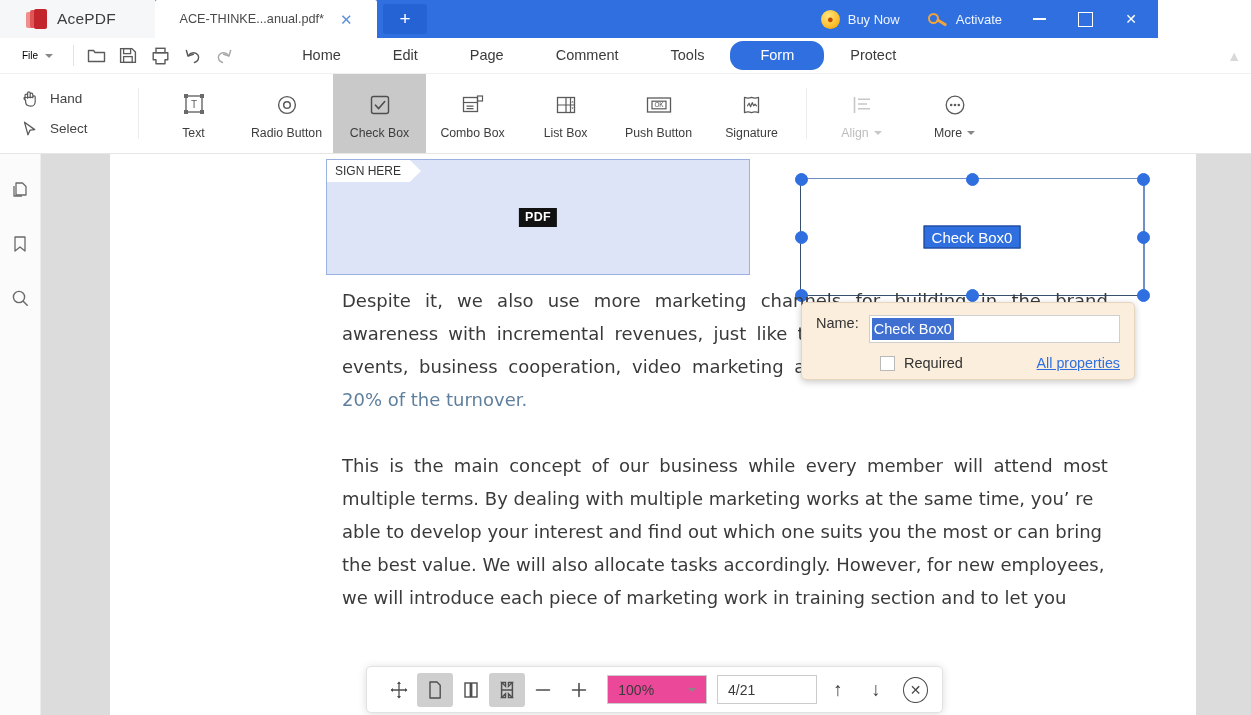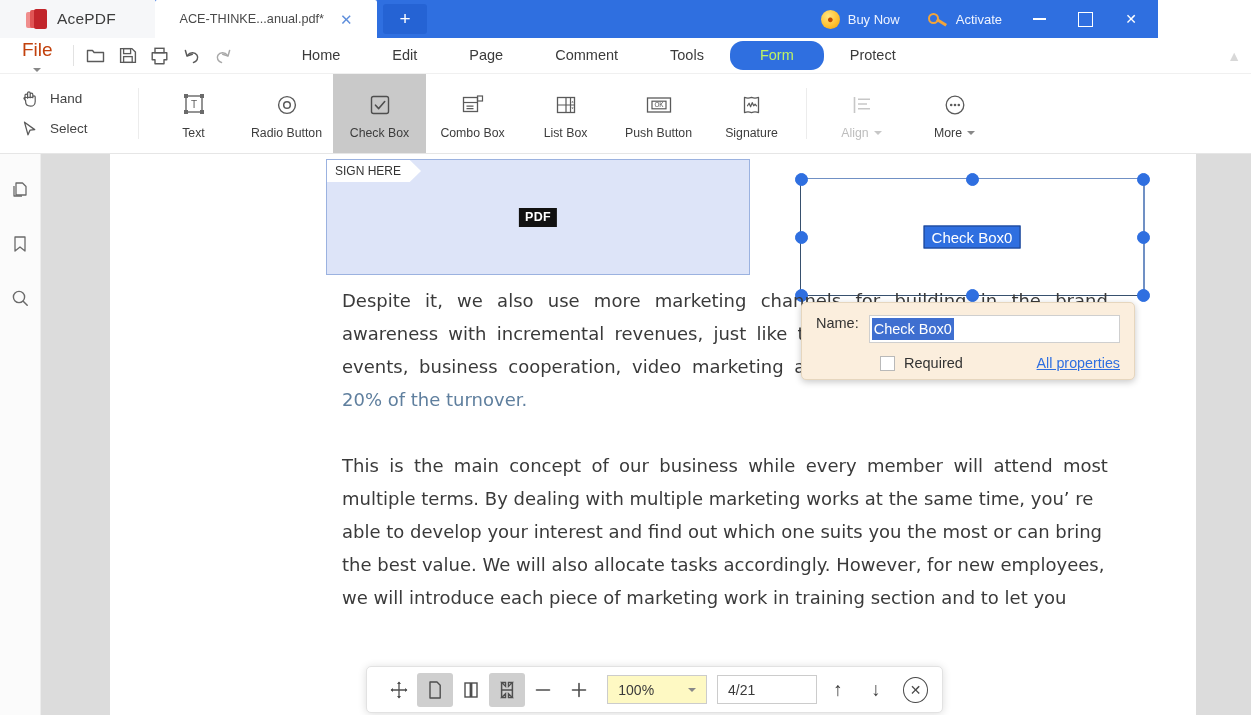--- a/index.html
+++ b/index.html
@@ -73,37 +73,37 @@
   .win-max::before { content: ""; display: block; width: 13px; height: 13px; border: 1.6px solid #fff; }
 
   
   .menubar {
     position: absolute; left: 0; top: 38px; width: 1251px; height: 36px;
     background: #ffffff; display: flex; align-items: center;
     border-bottom: 1px solid #f0f0f0;
   }
   .file-menu {
     display: flex; align-items: center; gap: 7px;
-    padding: 0 14px 0 22px; font-size: 19px; color: #c2410c; flex-direction: column;
+    padding: 0 14px 0 22px; font-size: 10px; color: #000000;
   }
   .caret-sm {
     width: 0; height: 0; border-left: 4px solid transparent;
     border-right: 4px solid transparent; border-top: 4.5px solid #888;
   }
   .vsep { width: 1px; height: 21px; background: #e2e2e2; margin: 0 6px; }
   .qicon {
     width: 32px; height: 30px; display: flex; align-items: center;
     justify-content: center; color: #5a5a5a;
   }
   .ribbon-tabs { display: flex; align-items: center; margin-left: 36px; gap: 0; }
   .rtab {
     font-size: 14.5px; color: #3b3b3b; padding: 5px 26px;
     border-radius: 13px; line-height: 1.25;
   }
-  .rtab.active { background: #2f6fe0; color: #bef264; padding: 5px 30px; }
+  .rtab.active { background: #2f6fe0; color: #ffffff; padding: 5px 30px; }
   .menu-expander {
     margin-left: auto; padding-right: 10px; color: #d8d8d8; font-size: 14px;
   }
 
   
   .ribbon {
     position: absolute; left: 0; top: 74px; width: 1251px; height: 80px;
     background: #ffffff; border-bottom: 1px solid #e6e6e6;
     display: flex; align-items: stretch;
   }
@@ -234,21 +234,21 @@
     background: #ffffff; border: 1px solid #e2e2e2; border-radius: 5px;
     box-shadow: 0 1px 8px rgba(0,0,0,.14);
     display: flex; align-items: center; gap: 0; padding: 0 14px;
   }
   .bt {
     width: 38px; height: 34px; display: flex; align-items: center;
     justify-content: center; color: #4e4e4e; border-radius: 3px;
   }
   .bt.on { background: #cfcfcf; }
   .zoom-select {
-    width: 104px; height: 29px; border: 1px solid #cccccc; background: #fef9c3;
+    width: 104px; height: 29px; border: 1px solid #cccccc; background: #ec4899;
     display: flex; align-items: center; justify-content: space-between;
     padding: 0 10px; font-size: 14px; color: #3a3a3a; margin-left: 10px;
   }
   .page-input {
     width: 104px; height: 29px; border: 1px solid #cccccc; background: #fff;
     display: flex; align-items: center; padding: 0 10px;
     font-size: 14px; color: #3a3a3a; margin-left: 10px;
   }
   .arrow-btn {
     width: 36px; height: 34px; display: flex; align-items: center;

